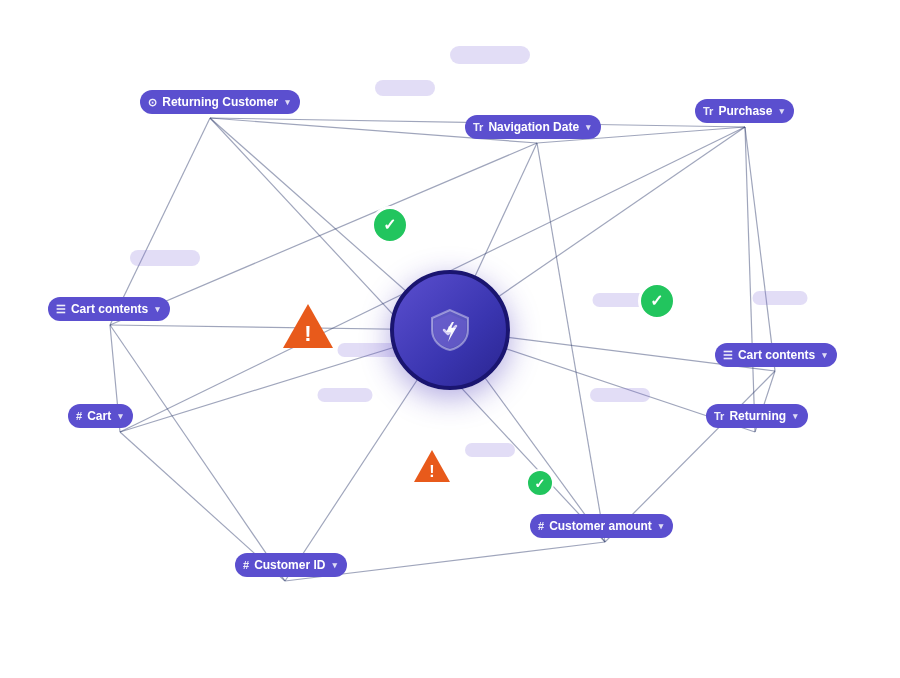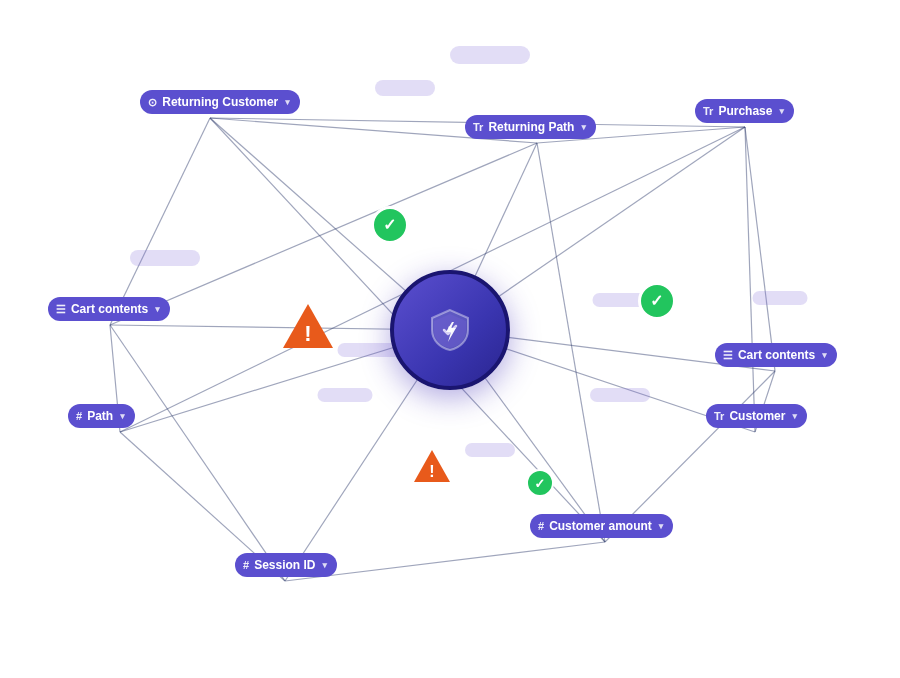--- a/index.html
+++ b/index.html
@@ -163,63 +163,63 @@
   </div>
 
   <div class="node-label" style="left:140px;top:102px;transform:translate(0,-50%);">
     <span class="icon-char">⊙</span>
     <span>Returning Customer</span>
     <span class="chevron">▾</span>
   </div>
 
   <div class="node-label" style="left:465px;top:127px;transform:translate(0,-50%);">
     <span class="icon-char">Tr</span>
-    <span>Returning Path</span>
+    <span>Navigation Date</span>
     <span class="chevron">▾</span>
   </div>
 
   <div class="node-label" style="left:695px;top:111px;transform:translate(0,-50%);">
     <span class="icon-char">Tr</span>
     <span>Purchase</span>
     <span class="chevron">▾</span>
   </div>
 
   <div class="node-label" style="left:48px;top:309px;transform:translate(0,-50%);">
     <span class="icon-char">☰</span>
     <span>Cart contents</span>
     <span class="chevron">▾</span>
   </div>
 
   <div class="node-label" style="left:68px;top:416px;transform:translate(0,-50%);">
     <span class="icon-char">#</span>
-    <span>Path</span>
+    <span>Cart</span>
     <span class="chevron">▾</span>
   </div>
 
   <div class="node-label" style="left:235px;top:565px;transform:translate(0,-50%);">
     <span class="icon-char">#</span>
-    <span>Session ID</span>
+    <span>Customer ID</span>
     <span class="chevron">▾</span>
   </div>
 
   <div class="node-label" style="left:530px;top:526px;transform:translate(0,-50%);">
     <span class="icon-char">#</span>
     <span>Customer amount</span>
     <span class="chevron">▾</span>
   </div>
 
   <div class="node-label" style="left:715px;top:355px;transform:translate(0,-50%);">
     <span class="icon-char">☰</span>
     <span>Cart contents</span>
     <span class="chevron">▾</span>
   </div>
 
   <div class="node-label" style="left:706px;top:416px;transform:translate(0,-50%);">
     <span class="icon-char">Tr</span>
-    <span>Customer</span>
+    <span>Returning</span>
     <span class="chevron">▾</span>
   </div>
 
   <div class="status-circle green" style="left:390px;top:225px;">
     <span class="check">✓</span>
   </div>
 
   <div class="status-circle green" style="left:657px;top:301px;">
     <span class="check">✓</span>
   </div>

